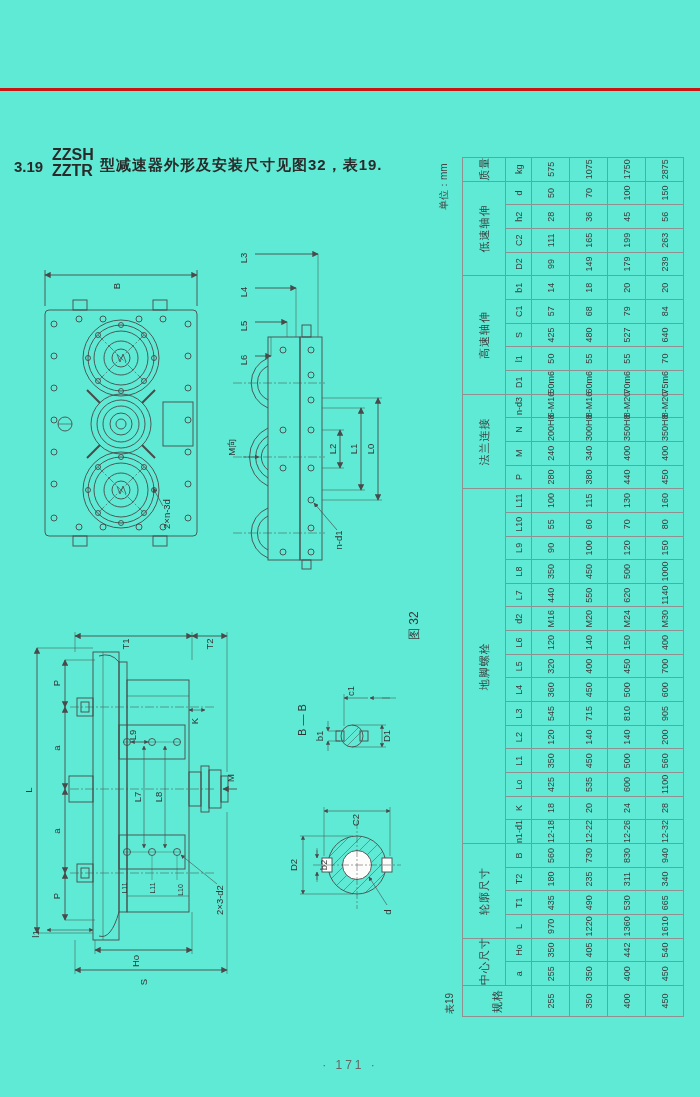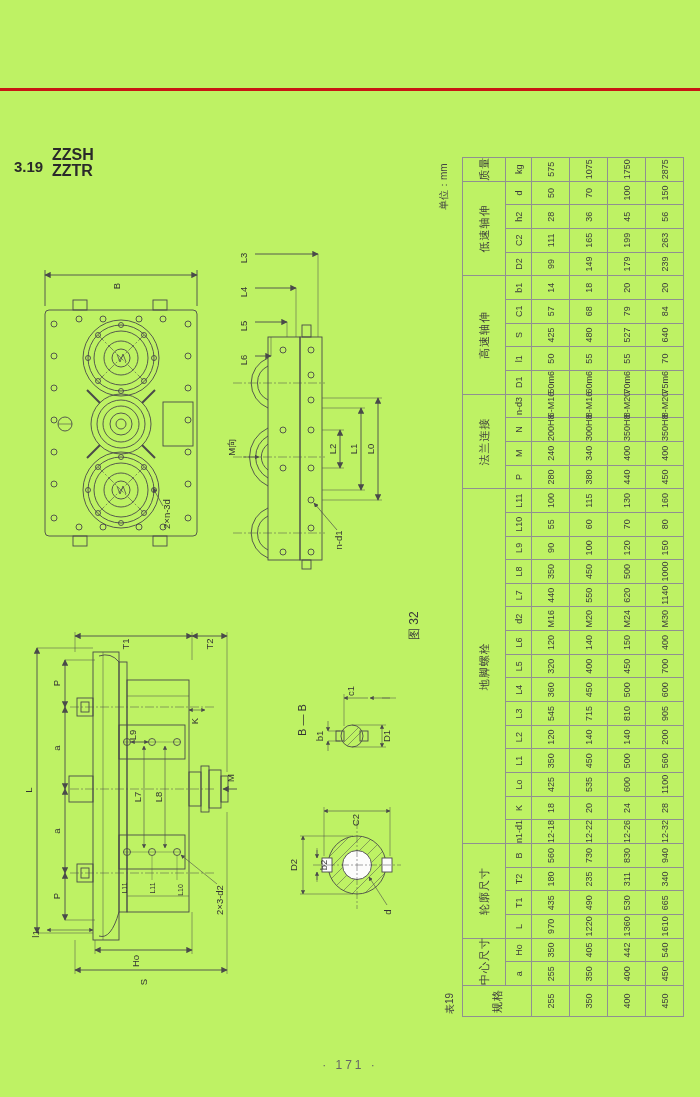--- a/index.html
+++ b/index.html
@@ -1,16 +1,16 @@
 <!DOCTYPE html>
 <html><head>
 <meta charset="utf-8">
 <style>
   html,body{margin:0;padding:0;background:#e8e8e8;}
-  .page{position:relative;width:700px;height:1097px;background:#bef264;overflow:hidden;
+  .page{position:relative;width:700px;height:1097px;background:#5eead4;overflow:hidden;
         font-family:"Liberation Sans",sans-serif;color:#333;}
   .red-rule{position:absolute;left:0;top:88px;width:700px;height:3px;background:#c81614;}
   .sec-num{position:absolute;left:14px;top:158px;font-size:15px;font-weight:600;color:#2a2a2a;}
   .models{position:absolute;left:52px;top:147px;font-size:16px;font-weight:700;line-height:16px;color:#2a2a2a;}
   .title-cn{position:absolute;left:100px;top:156px;font-size:15px;font-weight:700;color:#2a2a2a;letter-spacing:1px;}
   .vtext{position:absolute;transform-origin:0 0;transform:rotate(-90deg);white-space:nowrap;
          font-size:11px;color:#444;}
   .page-num{position:absolute;left:0;top:1058px;width:700px;text-align:center;
             font-size:12px;color:#666;letter-spacing:3px;}
   
@@ -33,20 +33,21 @@
 
 <div class="page">
 
   <div class="red-rule"></div>
 
   <div class="sec-num">3.19</div>
   <div class="models">
     <div>ZZSH</div>
     <div>ZZTR</div>
   </div>
+  <div class="title-cn">型减速器外形及安装尺寸见图32，表19.</div>
 
   <div class="vtext" style="left:437px;top:210px;font-size:10px;">单位：mm</div>
 
   <svg style="left:25px;top:246px;" width="195" height="322" viewBox="0 0 195 322">
     <defs>
       <marker id="ar" viewBox="0 0 10 10" refX="9" refY="5" markerWidth="7" markerHeight="7" orient="auto-start-reverse">
         <path d="M0,0 L10,5 L0,10 z" fill="#4a4a4a"></path>
       </marker>
     </defs>
     <g stroke="#4a4a4a" stroke-width="0.9" fill="none">

